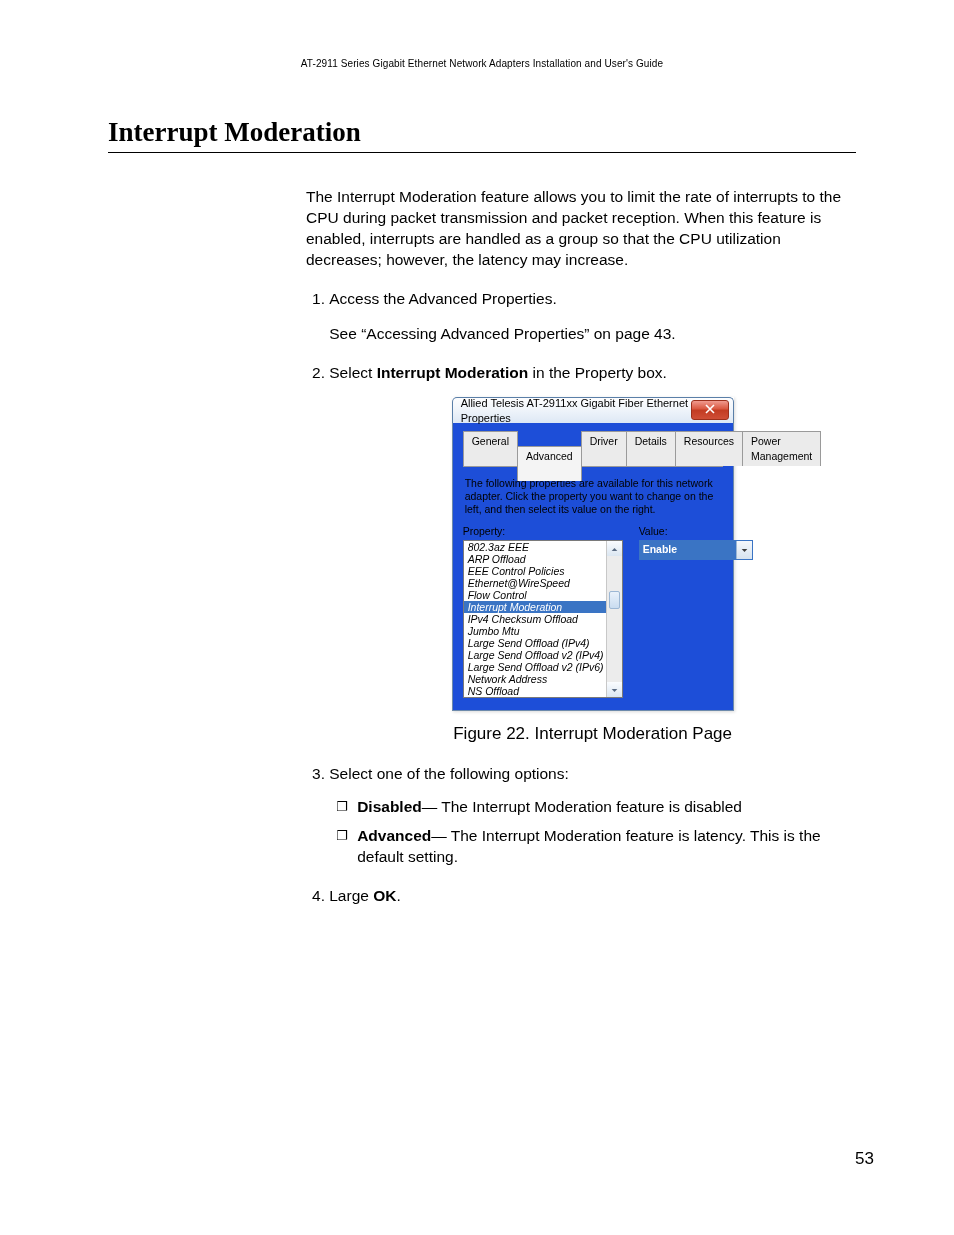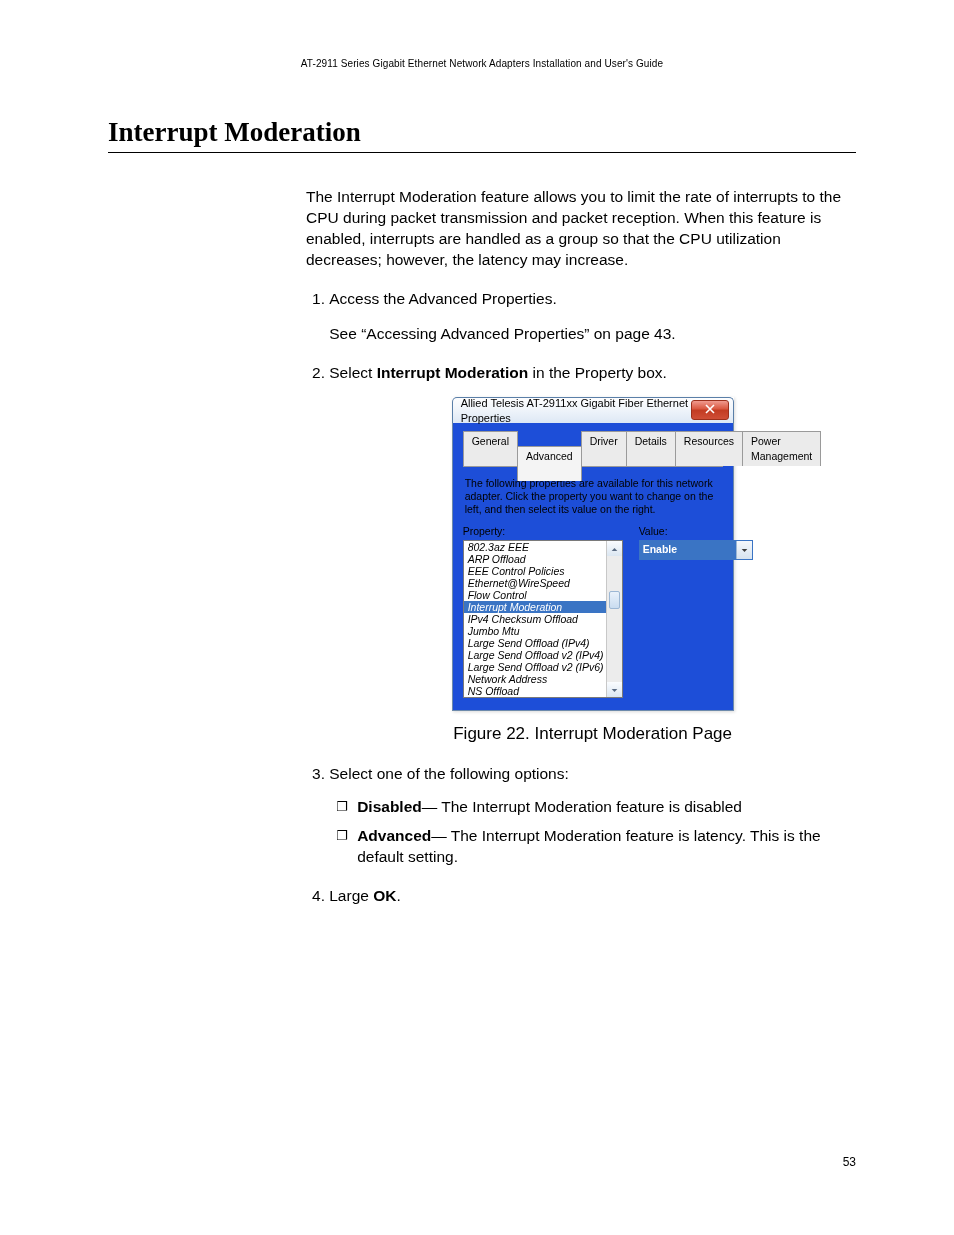--- a/index.html
+++ b/index.html
@@ -11,21 +11,21 @@
   .body-col p { margin:0 0 18px 0; }
   ol.steps { list-style:decimal; padding-left:1.5em; margin:0; }
   ol.steps > li { margin-bottom:18px; }
   ol.steps > li p { margin:14px 0 0 0; }
   b { font-weight:bold; }
   .fig-wrap { text-align:center; margin:14px 0 6px; }
   .fig-caption { text-align:center; font-size:17px; margin:12px 0 18px; }
   ul.opts { list-style:none; padding-left:1.8em; margin:12px 0 18px; }
   ul.opts li { position:relative; margin-bottom:8px; }
   ul.opts li .bullet { position:absolute; left:-1.6em; top:1px; font-size:13px; }
-  .pagenum { position:absolute; right:98px; bottom:66px; font-size:12px; }
+  .pagenum { position:absolute; right:80px; bottom:66px; font-size:17px; }
 
   
   .dialog { display:inline-block; width:282px; text-align:left; font-family:Tahoma,Arial,sans-serif; font-size:10.5px; color:#000;
             box-shadow:1px 1px 3px rgba(0,0,0,.15); }
   .titlebar { height:25px; background:linear-gradient(180deg,#fdfdfe 0%,#f2f6fb 40%,#dde8f5 100%);
               border:1px solid #5a7fa8; border-bottom:0; border-top-left-radius:5px; border-top-right-radius:5px;
               display:flex; align-items:center; padding:0 4px 0 8px; position:relative; }
   .titlebar .t-text { font-size:11px; }
   .close-btn { position:absolute; right:4px; top:2px; width:36px; height:18px;
                background:linear-gradient(180deg,#f09a8e 0%,#d9563e 45%,#c23b22 50%,#cf4e36 100%);

